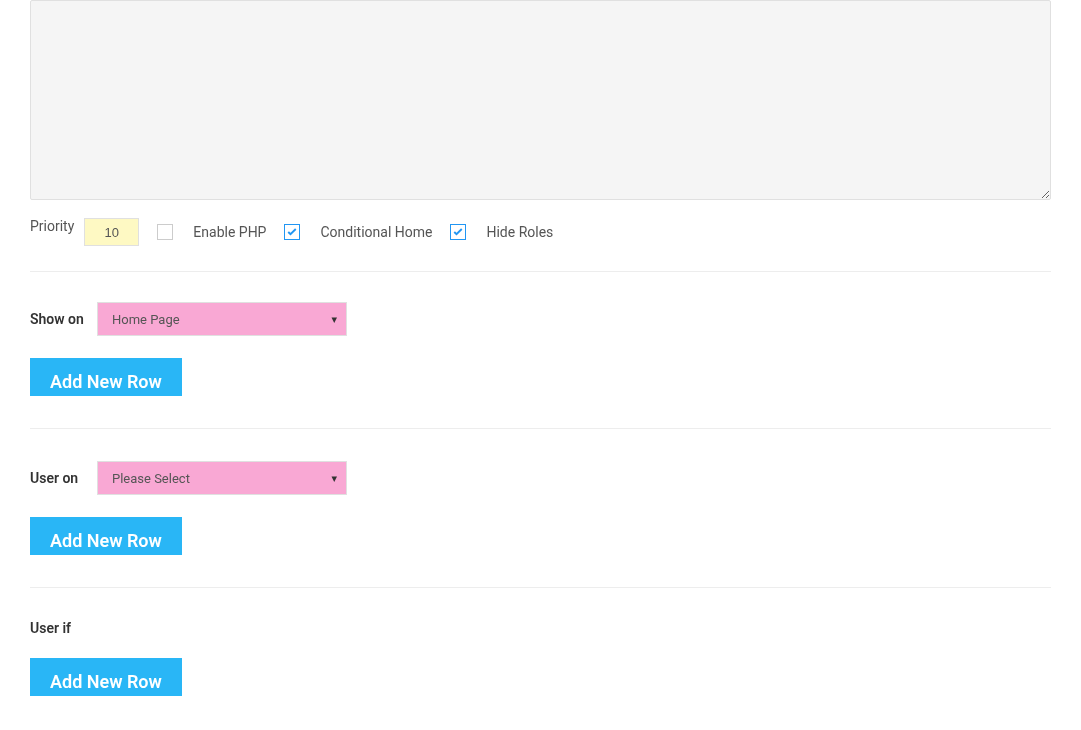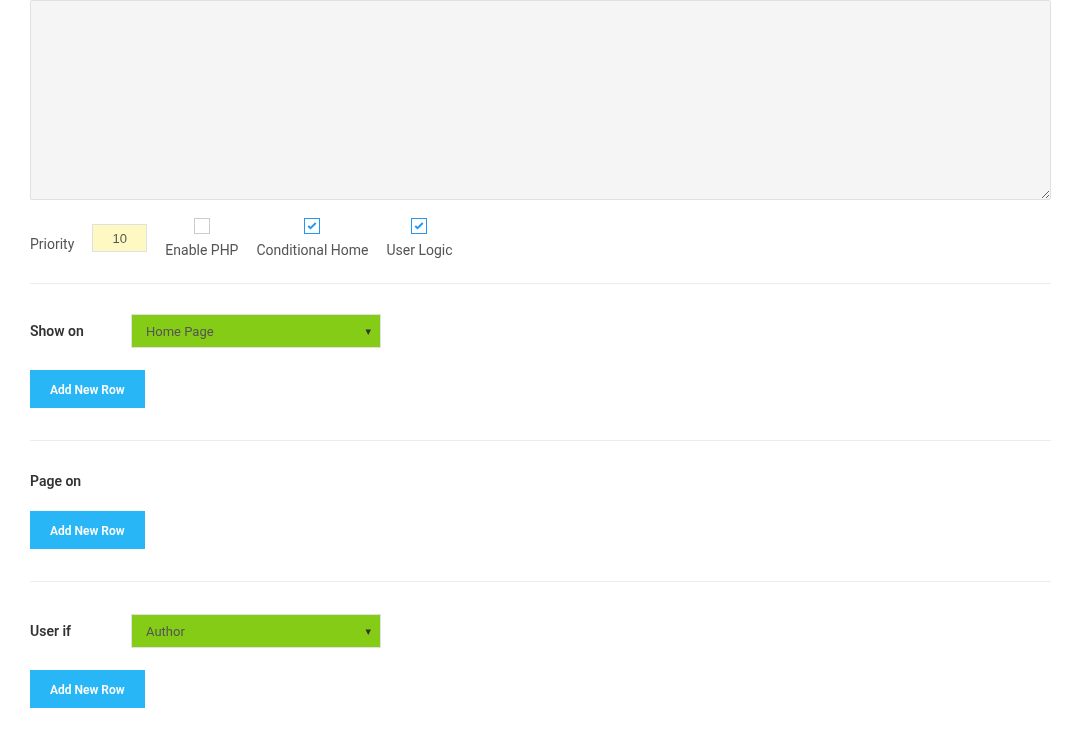--- a/index.html
+++ b/index.html
@@ -30,41 +30,40 @@
     .options-row {
       display: flex;
       align-items: center;
       gap: 18px;
       padding-bottom: 25px;
       border-bottom: 1px solid #ededed;
       margin-bottom: 30px;
     }
     .priority-group {
       display: flex;
-      align-items: flex-end;
-      gap: 18px;
+      align-items: flex-start;
+      gap: 10px;
     }
     .priority-label {
       color: #555;
       font-size: 14px;
     }
     .priority-input {
       width: 55px;
       height: 28px;
       background: #fef9c3;
       border: 1px solid #e0e0e0;
       text-align: center;
       font-size: 13px;
       color: #555;
     }
     .checkbox-group {
       display: flex;
       align-items: center;
-      gap: 8px;
-      flex-direction: column;
+      gap: 20px;
     }
     .checkbox {
       width: 16px;
       height: 16px;
       border: 1.5px solid #2196f3;
       background: #fff;
       display: flex;
       align-items: center;
       justify-content: center;
       cursor: pointer;
@@ -82,37 +81,37 @@
       font-size: 14px;
     }
     .section {
       padding-bottom: 32px;
       border-bottom: 1px solid #ededed;
       margin-bottom: 32px;
     }
     .section-row {
       display: flex;
       align-items: center;
-      gap: 46px;
+      gap: 12px;
       margin-bottom: 22px;
     }
     .section-label {
       color: #333;
       font-size: 14px;
       font-weight: 600;
       min-width: 55px;
     }
     .select-wrapper {
       position: relative;
       width: 250px;
     }
     .select-field {
       width: 100%;
       height: 34px;
-      background: #84cc16;
+      background: #f9a8d4;
       border: 1px solid #e0e0e0;
       padding: 0 30px 0 14px;
       font-size: 13px;
       color: #555;
       appearance: none;
       -webkit-appearance: none;
       cursor: pointer;
       font-family: inherit;
     }
     .select-wrapper::after {
@@ -124,21 +123,21 @@
       pointer-events: none;
       font-size: 11px;
       color: #333;
     }
     .btn-add {
       background: #29b6f6;
       color: #fff;
       border: none;
       padding: 13px 20px;
       height: 38px;
-      font-size: 12px;
+      font-size: 18px;
       font-weight: 600;
       cursor: pointer;
       font-family: inherit;
     }
     .section:last-child {
       border-bottom: none;
       margin-bottom: 0;
     }
   </style>
 </head>
@@ -167,49 +166,49 @@
     </div>
     <span class="checkbox-label">Conditional Home</span>
   </div>
 
   <div class="checkbox-group">
     <div class="checkbox">
       <svg viewBox="0 0 16 16">
           <path fill="none" stroke="#2196f3" stroke-width="2.5" d="M3 8l3 3 7-7"></path>
         </svg>
     </div>
-    <span class="checkbox-label">User Logic</span>
+    <span class="checkbox-label">Hide Roles</span>
   </div>
 </div>
 
 <div class="section">
   <div class="section-row">
     <span class="section-label">Show on</span>
     <div class="select-wrapper">
       <select class="select-field">
         <option>Home Page</option>
       </select>
     </div>
   </div>
   <button class="btn-add">Add New Row</button>
 </div>
 
 <div class="section">
   <div class="section-row">
-    <span class="section-label">Page on</span>
+    <span class="section-label">User on</span>
+    <div class="select-wrapper">
+      <select class="select-field">
+        <option>Please Select</option>
+      </select>
+    </div>
   </div>
   <button class="btn-add">Add New Row</button>
 </div>
 
 <div class="section">
   <div class="section-row">
     <span class="section-label">User if</span>
-    <div class="select-wrapper">
-      <select class="select-field">
-        <option>Author</option>
-      </select>
-    </div>
   </div>
   <button class="btn-add">Add New Row</button>
 </div>
 
 
 
 
 </body></html>

